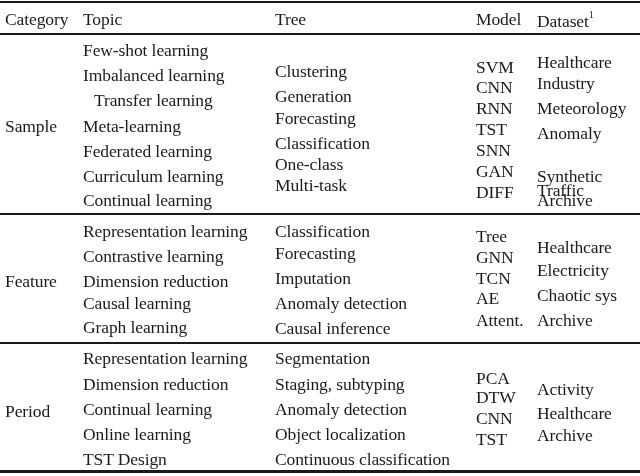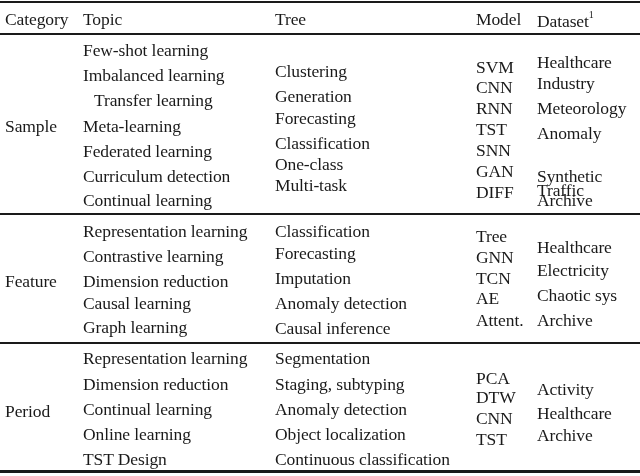--- a/index.html
+++ b/index.html
@@ -32,21 +32,21 @@
   </div>
 
   <div>
     <span class="t" style="left:5px;top:126px;">Sample</span>
 
     <span class="t" style="left:83px;top:50px;">Few-shot learning</span>
     <span class="t" style="left:83px;top:75px;">Imbalanced learning</span>
     <span class="t" style="left:94px;top:100px;">Transfer learning</span>
     <span class="t" style="left:83px;top:126px;">Meta-learning</span>
     <span class="t" style="left:83px;top:151px;">Federated learning</span>
-    <span class="t" style="left:83px;top:176px;">Curriculum detection</span>
+    <span class="t" style="left:83px;top:176px;">Curriculum learning</span>
     <span class="t" style="left:83px;top:200px;">Continual learning</span>
 
     <span class="t" style="left:275px;top:71px;text-align:right;">Clustering</span>
     <span class="t" style="left:275px;top:96px;text-align:center;">Generation</span>
     <span class="t" style="left:275px;top:118px;">Forecasting</span>
     <span class="t" style="left:275px;top:143px;">Classification</span>
     <span class="t" style="left:275px;top:164px;">One-class</span>
     <span class="t" style="left:275px;top:185px;">Multi-task</span>
 
     <span class="t" style="left:476px;top:67px;">SVM</span>

